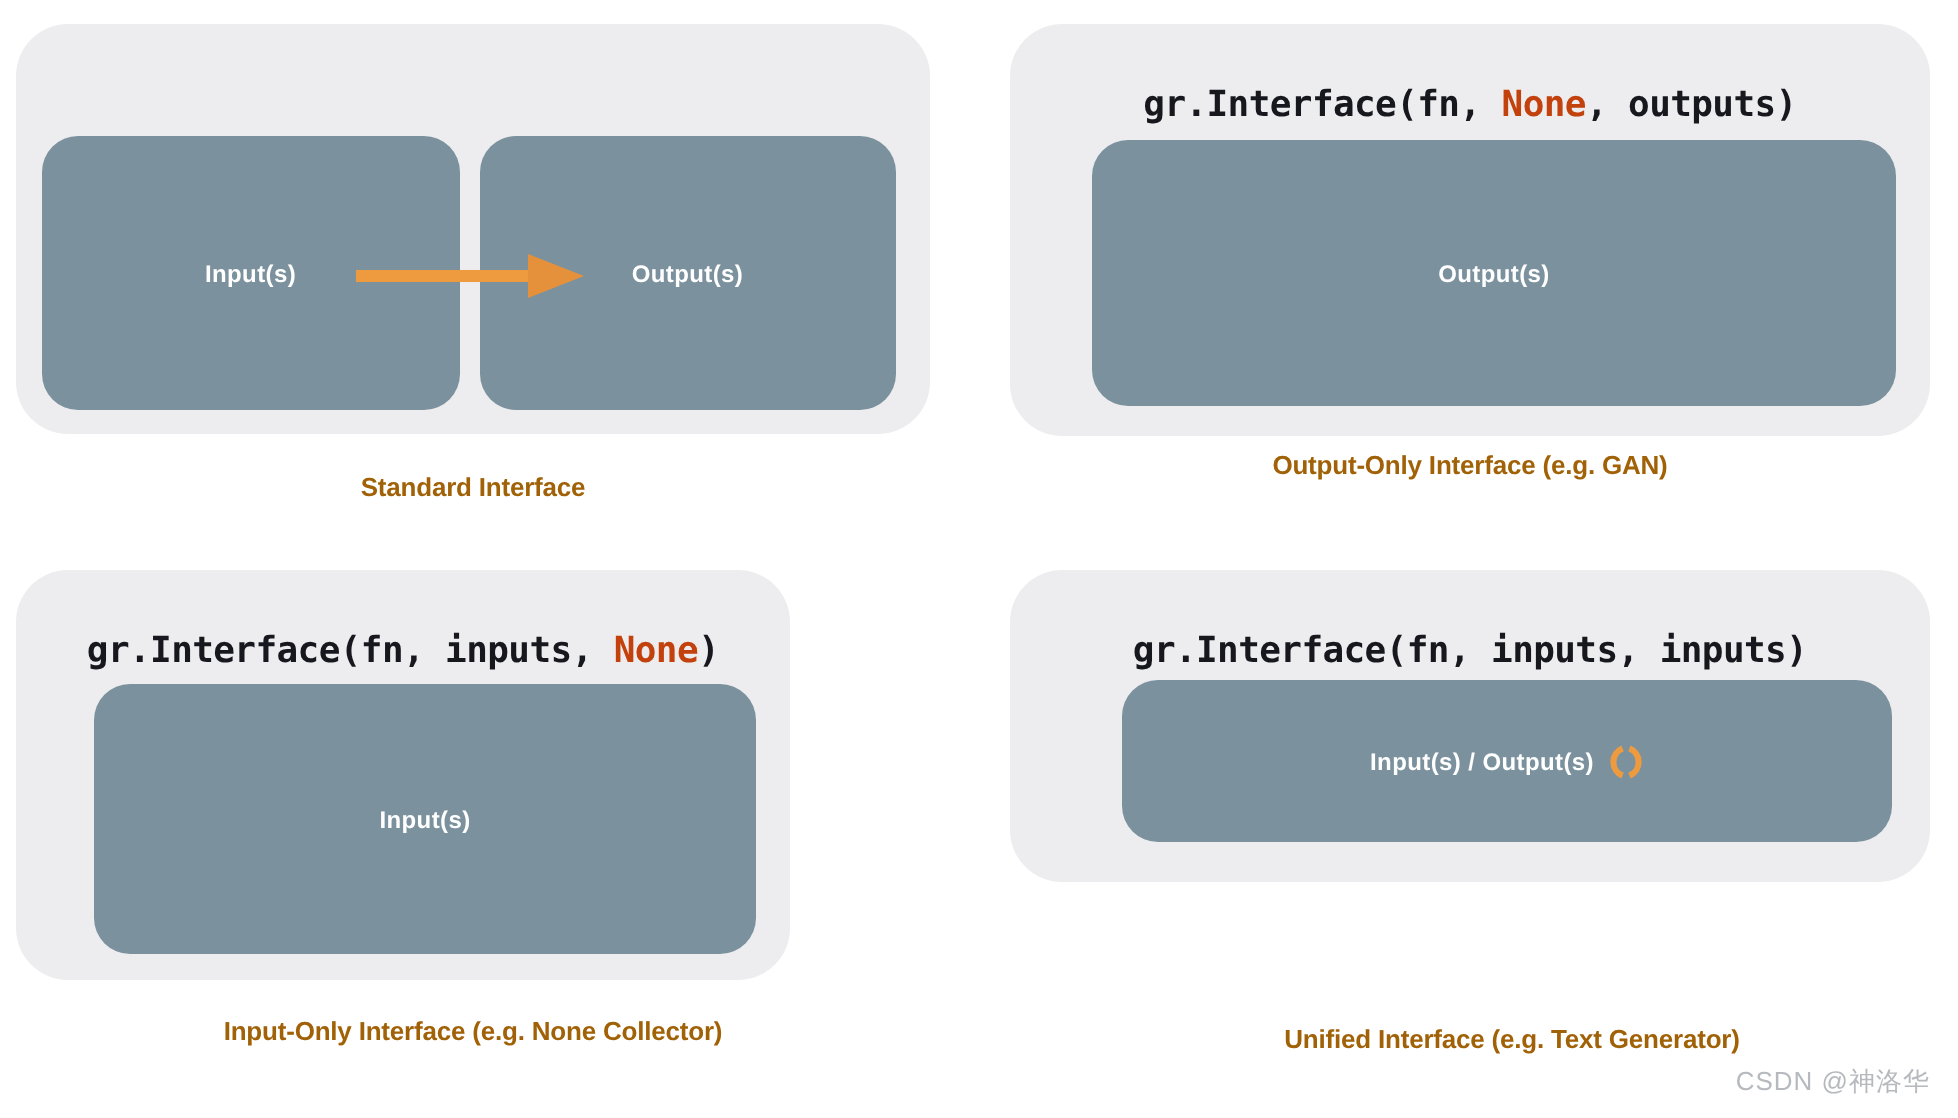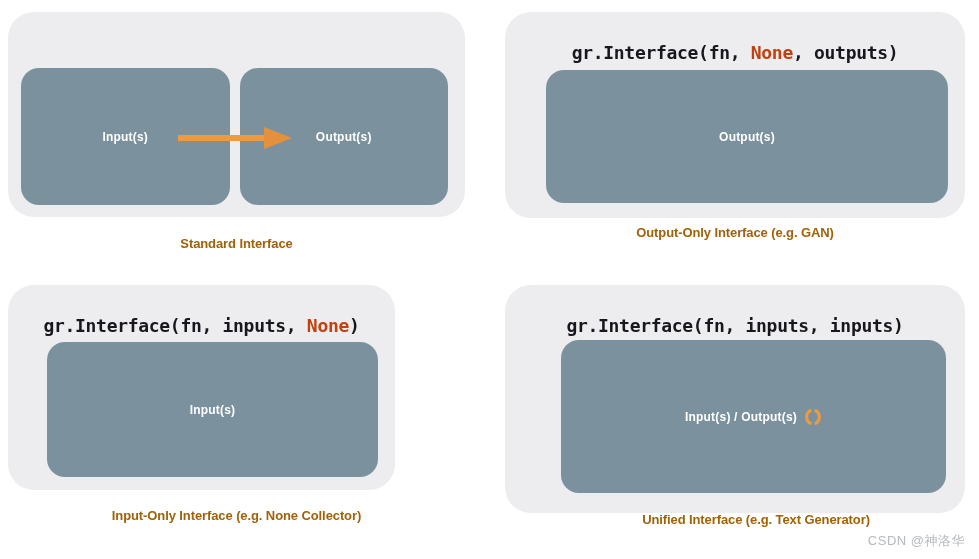--- a/index.html
+++ b/index.html
@@ -6,21 +6,21 @@
   body{
     width:979px;height:559px;position:relative;background:#ffffff;
     font-family:"Liberation Sans",sans-serif;overflow:hidden;
   }
   .card{
     position:absolute;background:#ededef;border-radius:26px;
   }
   #card-tl{left:8px;top:12px;width:457px;height:205px;}
   #card-tr{left:505px;top:12px;width:460px;height:206px;}
   #card-bl{left:8px;top:285px;width:387px;height:205px;}
-  #card-br{left:505px;top:285px;width:460px;height:228px;}
+  #card-br{left:505px;top:285px;width:460px;height:156px;}
 
   .code{
     position:absolute;left:0;right:0;top:30px;text-align:center;
     font-family:"DejaVu Sans Mono","Liberation Mono",monospace;
     font-size:18px;font-weight:700;color:#17171e;white-space:pre;
     letter-spacing:-0.3px;
   }
   .code .hl{color:#c2410c;}
 
   .boxrow{

